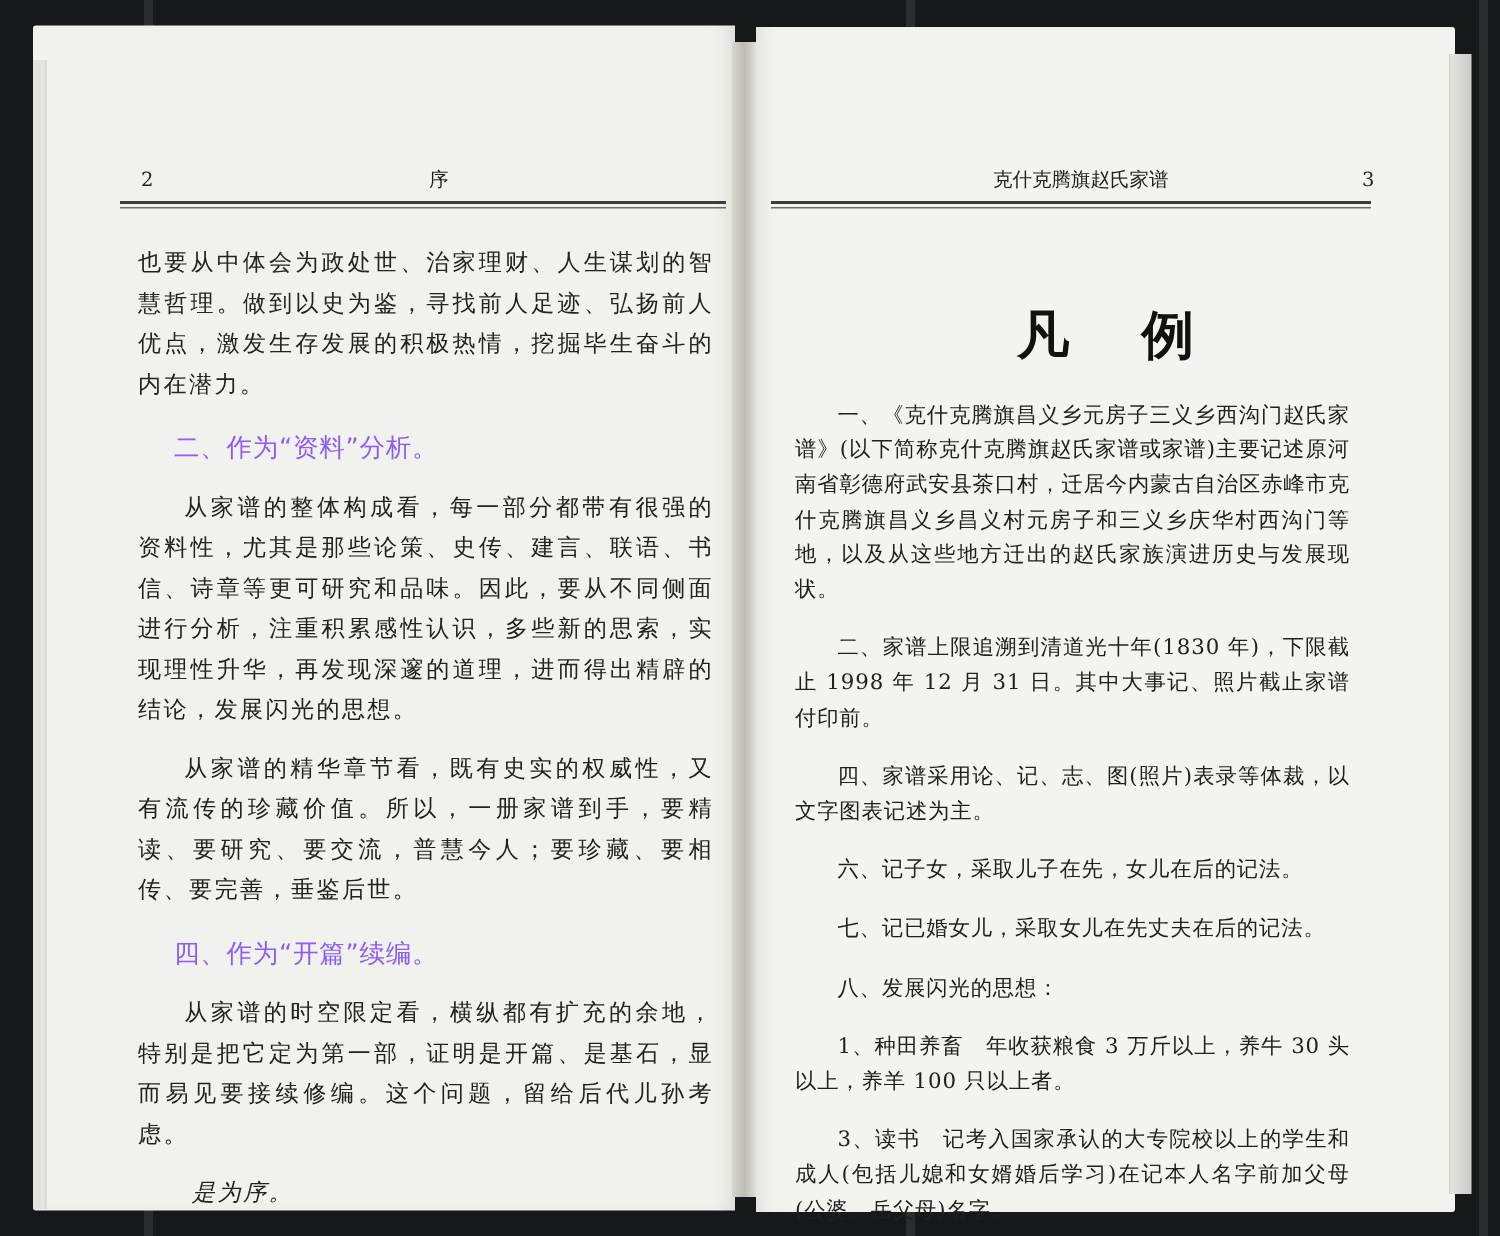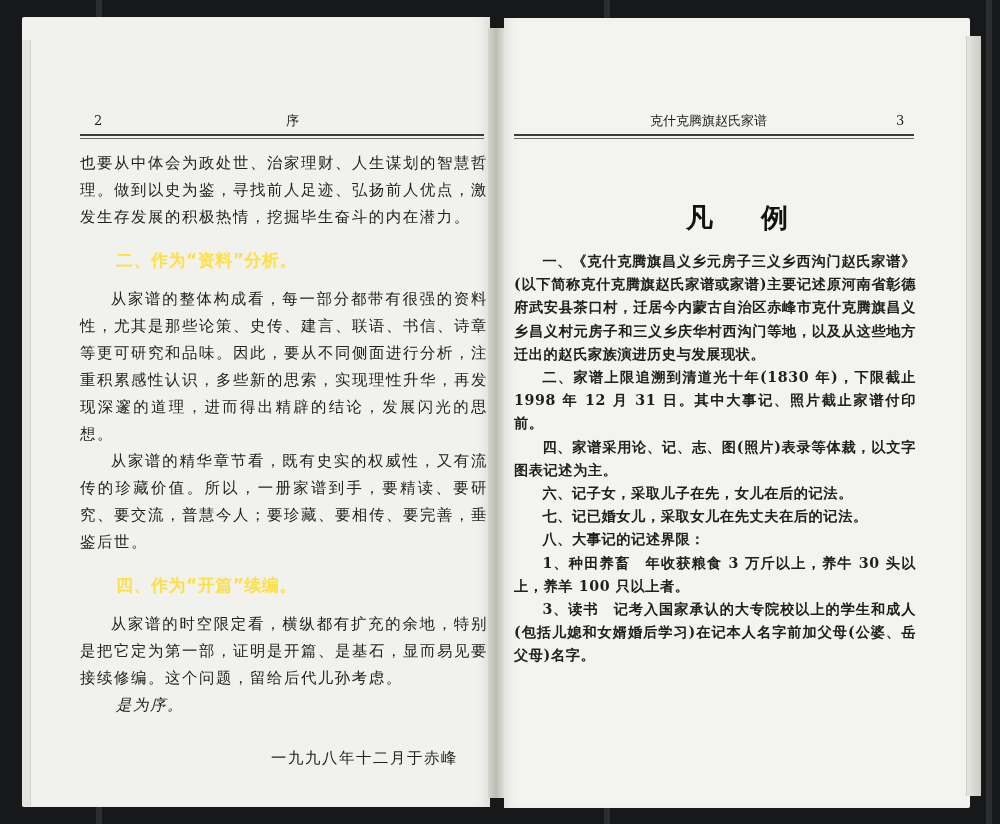--- a/index.html
+++ b/index.html
@@ -58,45 +58,45 @@
       position: absolute; height: 1px; background: #6a6a6a;
     }
 
     
     .left-body {
       position: absolute; left: 80px; top: 150px; width: 408px;
       font-family: "DejaVu Sans", "Liberation Sans", sans-serif;
       font-size: 15.4px; line-height: 27px; color: #222;
       letter-spacing: 1.6px;
     }
-    .left-body p { margin: 0; text-align: justify; }
+    .left-body p { margin: 12px; text-align: justify; }
     .left-body .indent { text-indent: 2em; }
     .left-body .heading {
-      font-size: 17px; font-weight: bold; letter-spacing: 0.5px;
-      margin: 16px 0 12px 0; padding-left: 36px; color: #fde047;
+      font-size: 17px; font-weight: normal; letter-spacing: 0.5px;
+      margin: 16px 0 12px 0; padding-left: 36px; color: #8b5cf6;
     }
     .left-body .closing { padding-left: 36px; font-style: italic; }
     .left-body .signature {
       text-align: right; padding-right: 30px; margin-top: 26px;
     }
 
     
     .right-title {
       position: absolute; left: 504px; top: 200px; width: 466px; text-align: center;
       font-family: "DejaVu Sans", "Liberation Sans", sans-serif;
-      font-size: 27px; font-weight: bold; letter-spacing: 48px; color: #111;
+      font-size: 35px; font-weight: bold; letter-spacing: 48px; color: #111;
       text-indent: 48px;
     }
     .right-body {
       position: absolute; left: 514px; top: 250px; width: 402px;
       font-family: "DejaVu Serif", "Liberation Serif", serif;
       font-size: 14.2px; line-height: 23.2px; color: #202020;
       letter-spacing: 0.6px;
     }
-    .right-body p { margin: 0; text-align: justify; font-weight: bold; }
+    .right-body p { margin: 16px; text-align: justify; }
     .right-body .indent { text-indent: 2em; }
   </style>
 </head>
 <body>
 
 <div class="book">
   <div class="backdrop-stripe" style="left:96px;"></div>
   <div class="backdrop-stripe" style="left:604px;"></div>
   <div class="backdrop-stripe" style="left:986px;"></div>
 
@@ -117,32 +117,32 @@
     <p>也要从中体会为政处世、治家理财、人生谋划的智慧哲理。做到以史为鉴，寻找前人足迹、弘扬前人优点，激发生存发展的积极热情，挖掘毕生奋斗的内在潜力。</p>
     <p class="heading">二、作为“资料”分析。</p>
     <p class="indent">从家谱的整体构成看，每一部分都带有很强的资料性，尤其是那些论策、史传、建言、联语、书信、诗章等更可研究和品味。因此，要从不同侧面进行分析，注重积累感性认识，多些新的思索，实现理性升华，再发现深邃的道理，进而得出精辟的结论，发展闪光的思想。</p>
     <p class="indent">从家谱的精华章节看，既有史实的权威性，又有流传的珍藏价值。所以，一册家谱到手，要精读、要研究、要交流，普慧今人；要珍藏、要相传、要完善，垂鉴后世。</p>
     <p class="heading">四、作为“开篇”续编。</p>
     <p class="indent">从家谱的时空限定看，横纵都有扩充的余地，特别是把它定为第一部，证明是开篇、是基石，显而易见要接续修编。这个问题，留给后代儿孙考虑。</p>
     <p class="closing">是为序。</p>
     <p class="signature">一九九八年十二月于赤峰</p>
   </div>
 
-  <div class="running-head" style="left:512px; top:110px; width:406px;">
+  <div class="running-head" style="left:524px; top:110px; width:406px;">
     <span class="head-title" style="left:138px;">克什克腾旗赵氏家谱</span>
     <span class="page-num" style="left:384px;">3</span>
   </div>
   <div class="rule-thick" style="left:514px; top:134px; width:400px;"></div>
   <div class="rule-thin" style="left:514px; top:138px; width:400px;"></div>
 
   <div class="right-title">凡例</div>
 
   <div class="right-body">
     <p class="indent">一、《克什克腾旗昌义乡元房子三义乡西沟门赵氏家谱》(以下简称克什克腾旗赵氏家谱或家谱)主要记述原河南省彰德府武安县茶口村，迁居今内蒙古自治区赤峰市克什克腾旗昌义乡昌义村元房子和三义乡庆华村西沟门等地，以及从这些地方迁出的赵氏家族演进历史与发展现状。</p>
     <p class="indent">二、家谱上限追溯到清道光十年(1830 年)，下限截止 1998 年 12 月 31 日。其中大事记、照片截止家谱付印前。</p>
     <p class="indent">四、家谱采用论、记、志、图(照片)表录等体裁，以文字图表记述为主。</p>
     <p class="indent">六、记子女，采取儿子在先，女儿在后的记法。</p>
     <p class="indent">七、记已婚女儿，采取女儿在先丈夫在后的记法。</p>
-    <p class="indent">八、大事记的记述界限：</p>
+    <p class="indent">八、发展闪光的思想：</p>
     <p class="indent">1、种田养畜　年收获粮食 3 万斤以上，养牛 30 头以上，养羊 100 只以上者。</p>
     <p class="indent">3、读书　记考入国家承认的大专院校以上的学生和成人(包括儿媳和女婿婚后学习)在记本人名字前加父母(公婆、岳父母)名字。</p>
   </div>
 </div>
 
 </body></html>

